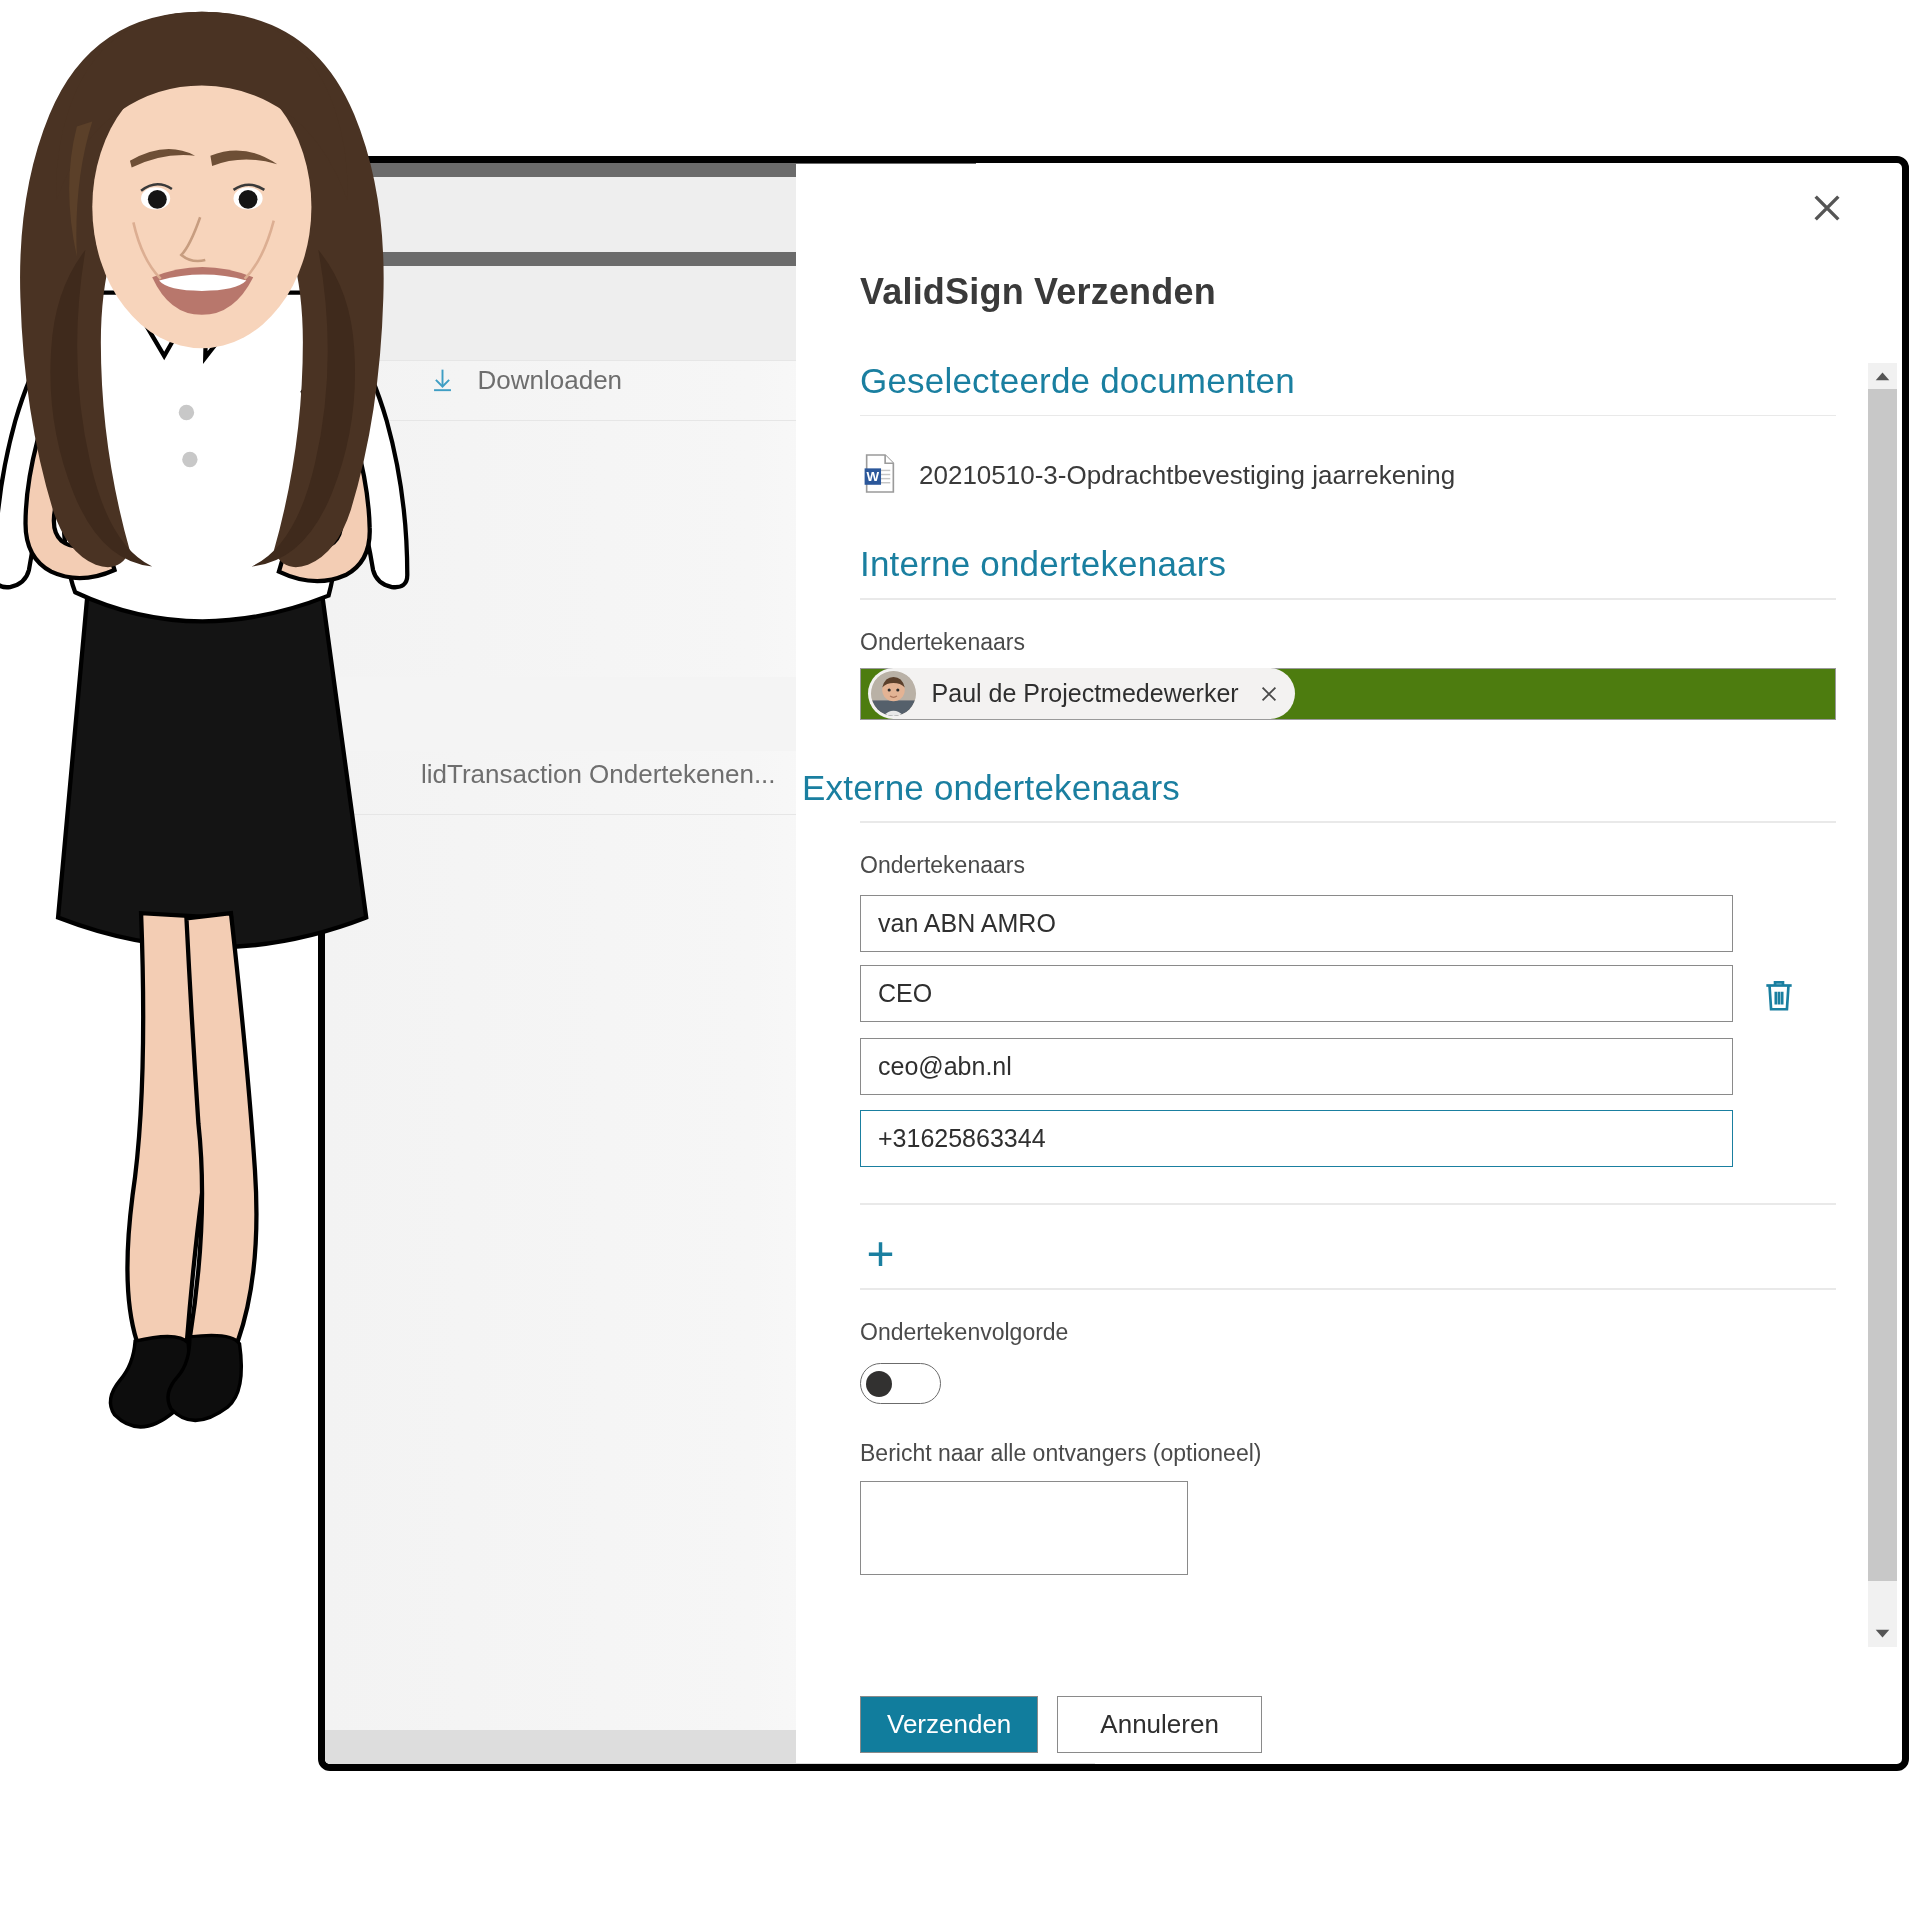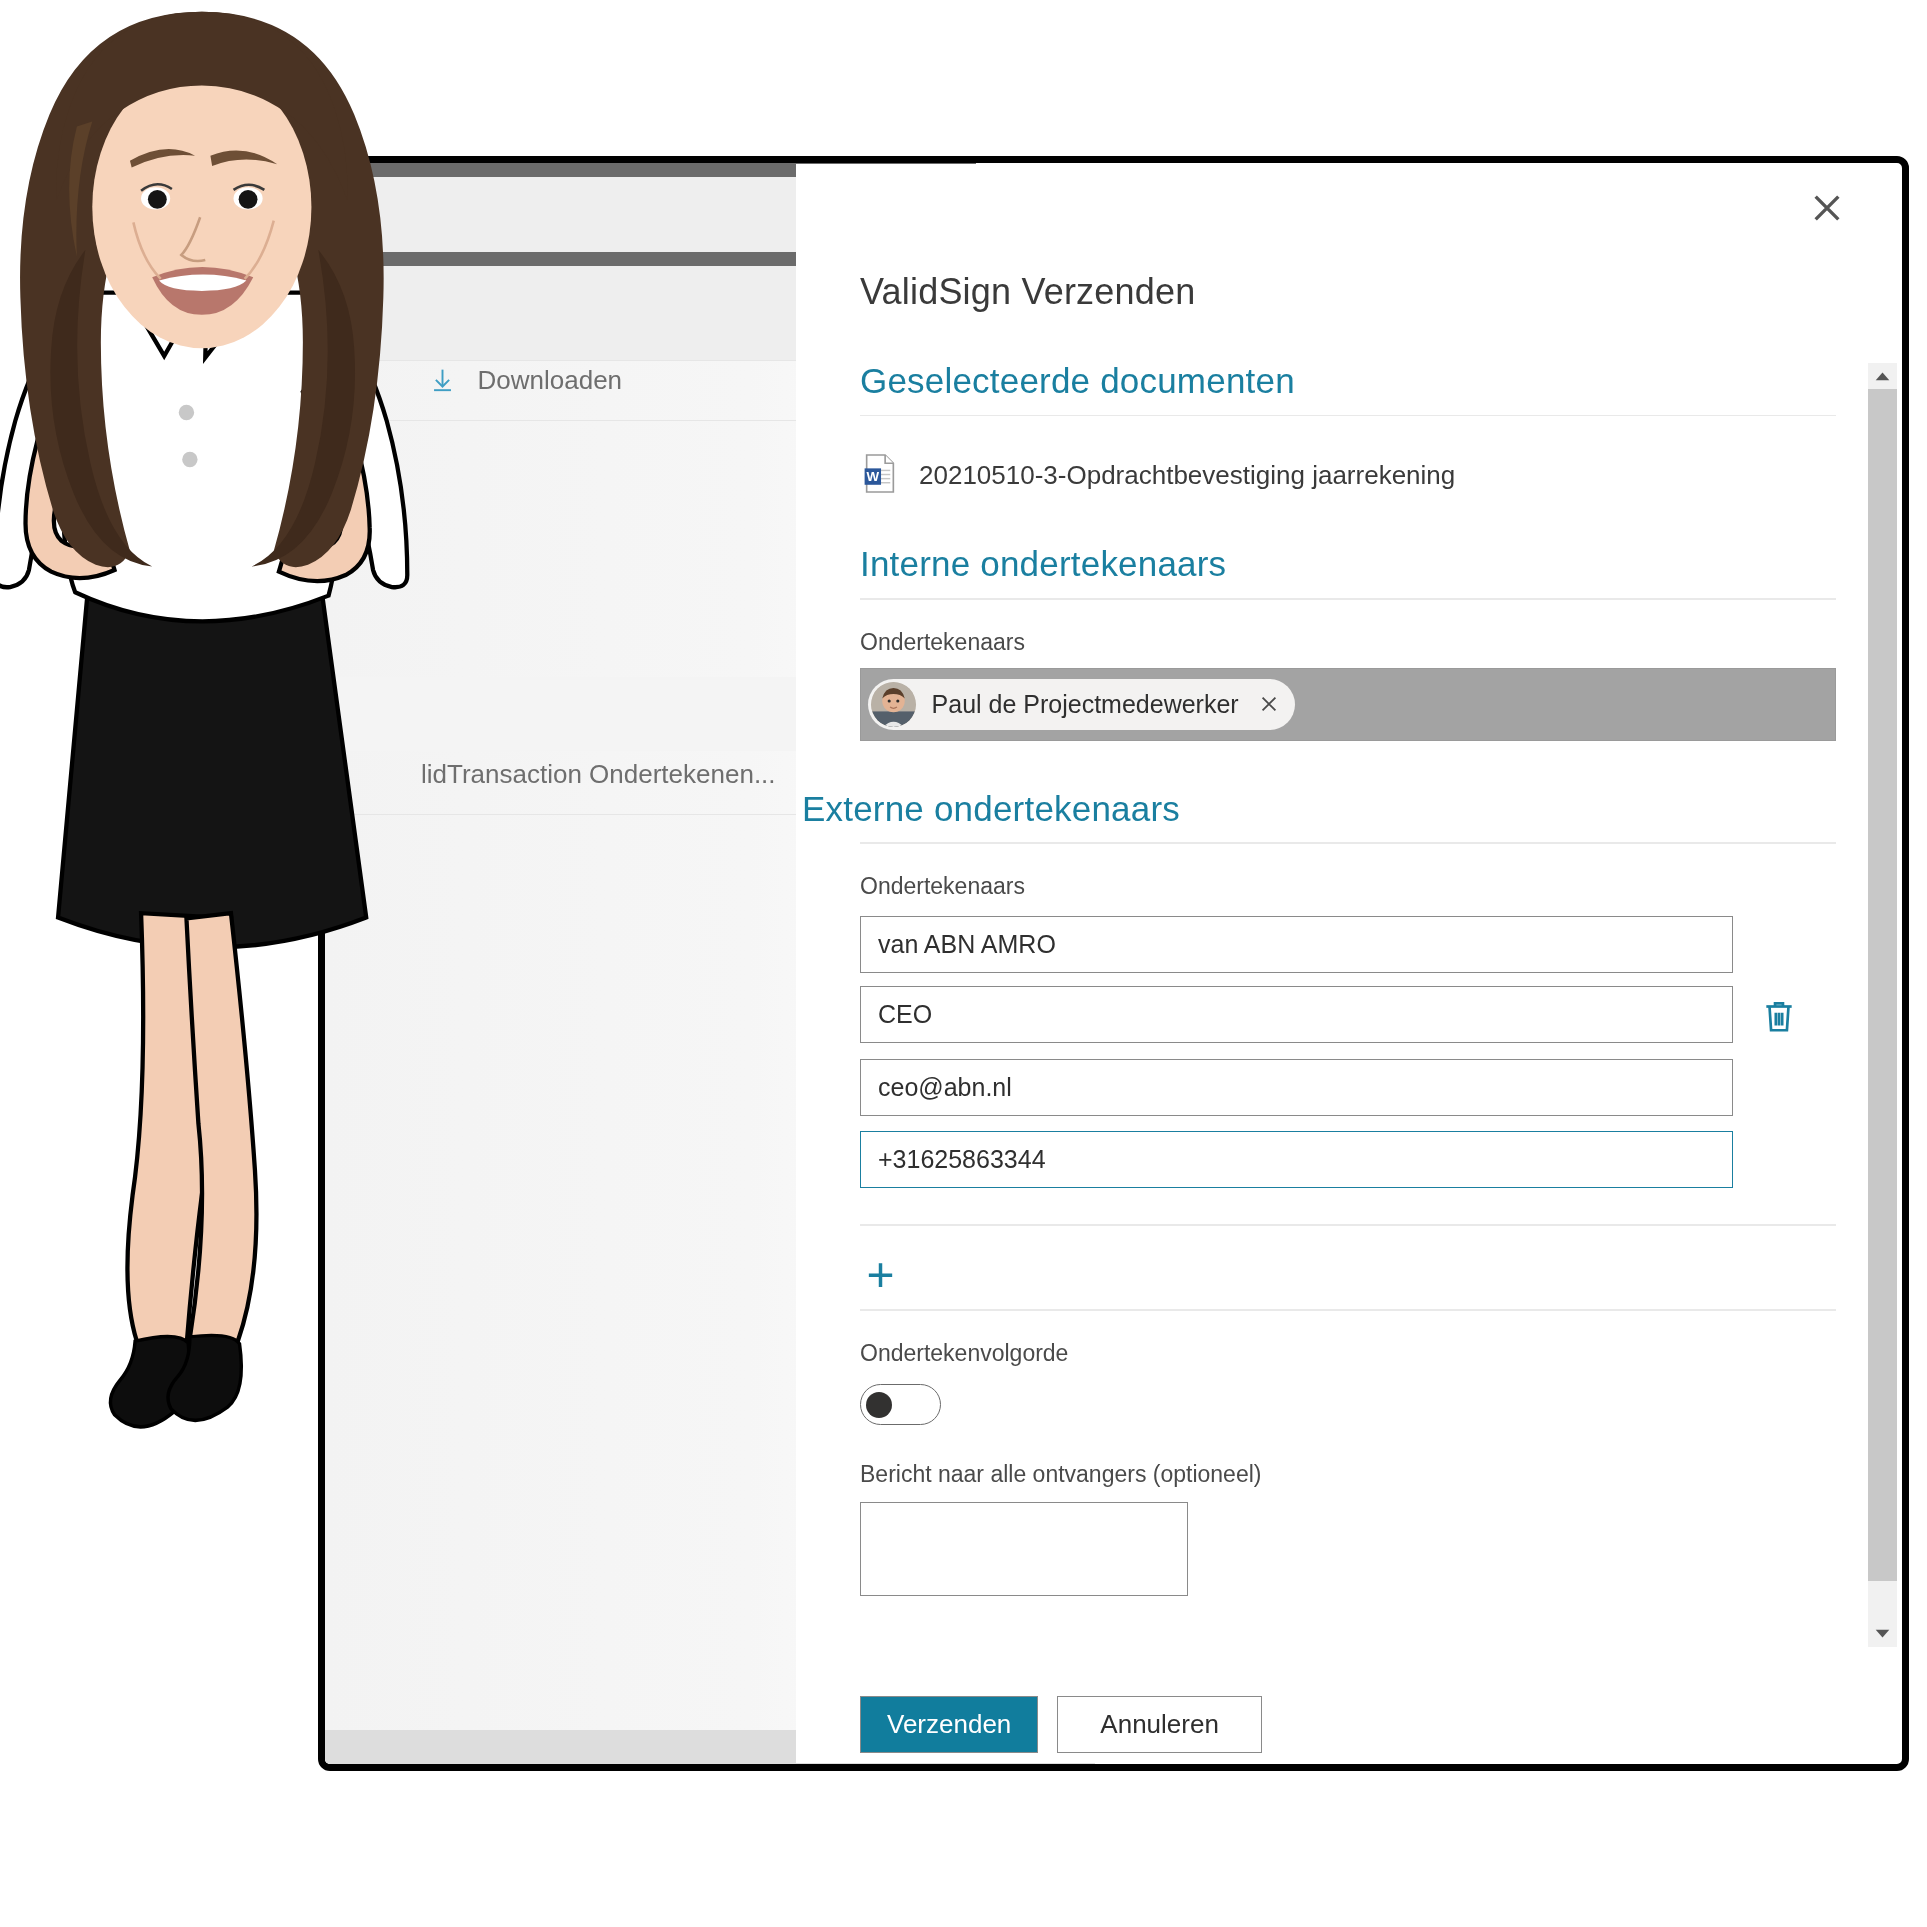--- a/index.html
+++ b/index.html
@@ -64,21 +64,21 @@
   #close-btn{
     position:absolute;right:50px;top:21.4px;
     width:46px;height:46px;
     display:flex;align-items:center;justify-content:center;
     cursor:pointer;
   }
   #close-btn svg{stroke:#555;stroke-width:2.4;}
 
   .panel-title{
     position:absolute;left:64px;top:107px;
-    font-size:36px;color:#3a3a3a;font-weight:400;letter-spacing:0.2px;
+    font-size:36px;color:#3a3a3a;font-weight:700;letter-spacing:0.2px;
   }
 
   .scroll-area{
     position:absolute;
     left:0; top:197px;
     width:1104px; height:1310px;
   }
 
   .section-head{
     margin:0 0 0 64px;
@@ -97,23 +97,23 @@
   }
 
   .doc-row{
     display:flex;align-items:center;gap:22px;
     margin:38px 0 0 67px;
   }
   .doc-name{font-size:26px;color:#3a3a3a;}
 
   .chip-box{
     margin:12px 64px 0 64px;
-    height:73px;
+    height:52px;
     border:1.7px solid #9a9a9a;
-    background:#a3a3a3;
+    background:#4d7c0f;
     display:flex;align-items:center;
     padding:0 6.8px;
     box-sizing:border-box;
   }
   .chip{
     display:flex;align-items:center;gap:15.4px;
     background:#f3f2f1;
     border-radius:34px;
     height:51px;
     padding:0 12px 0 3.4px;

